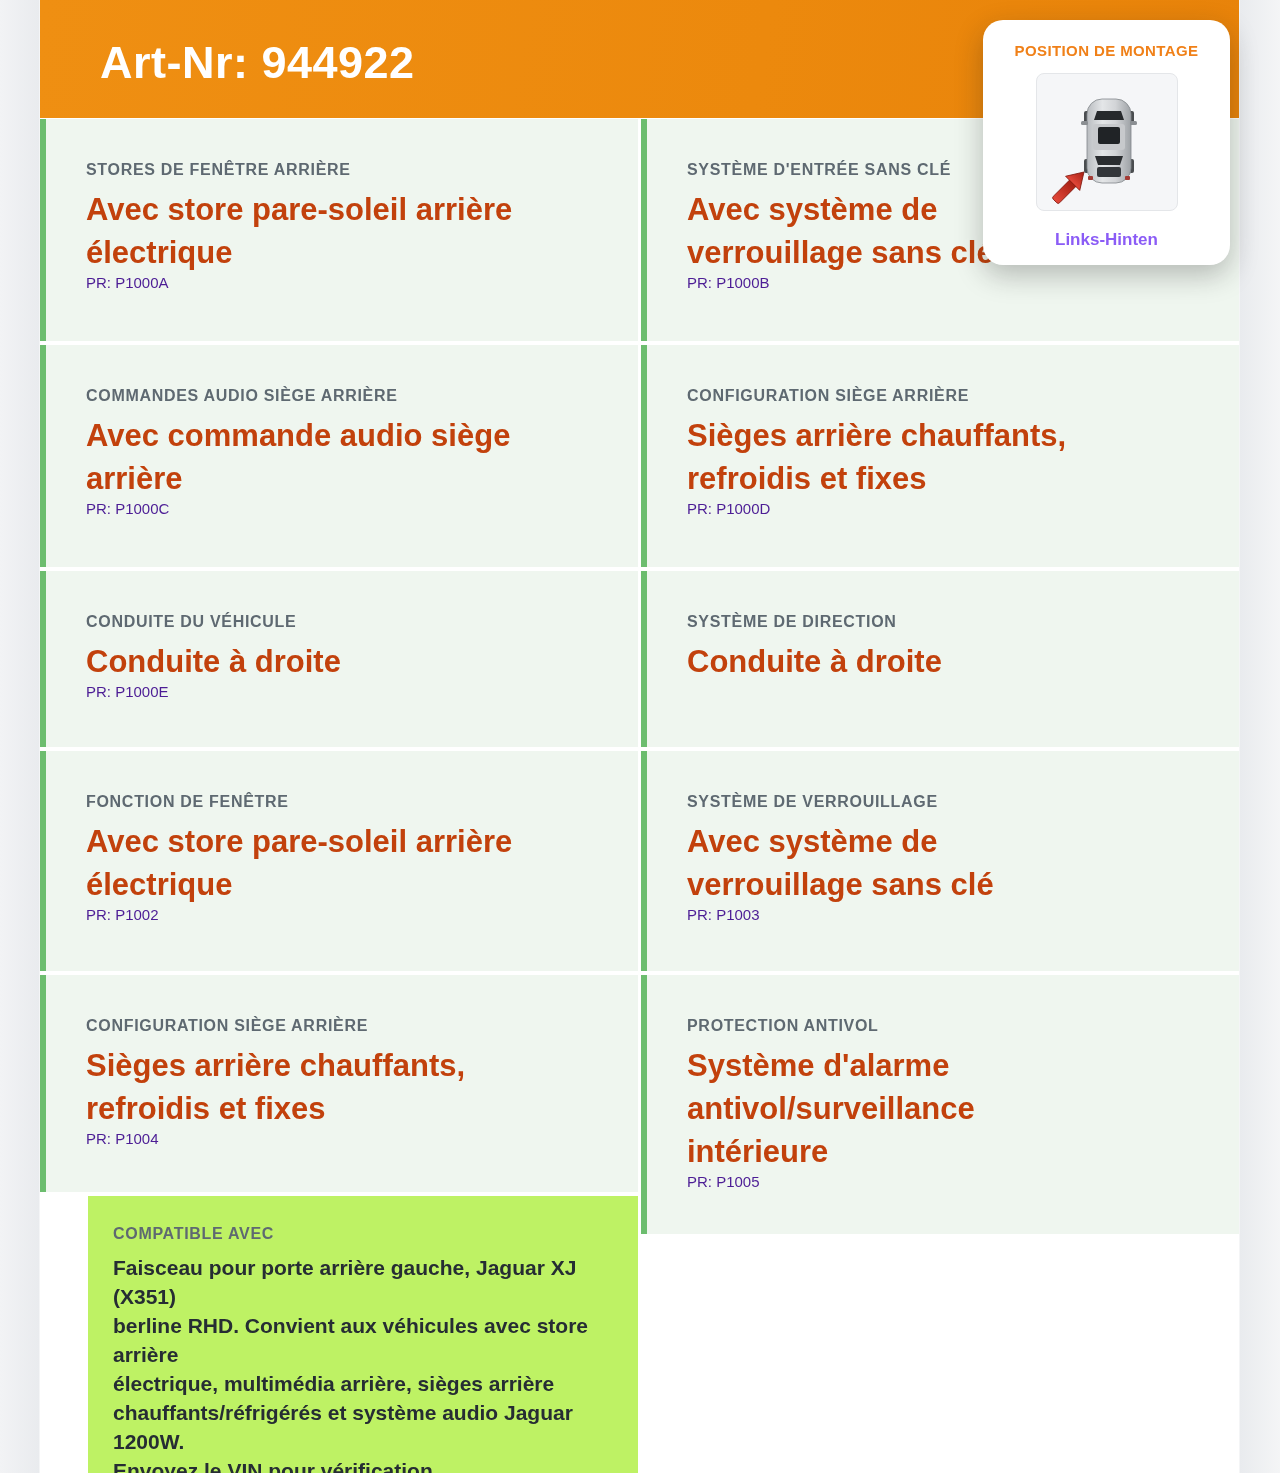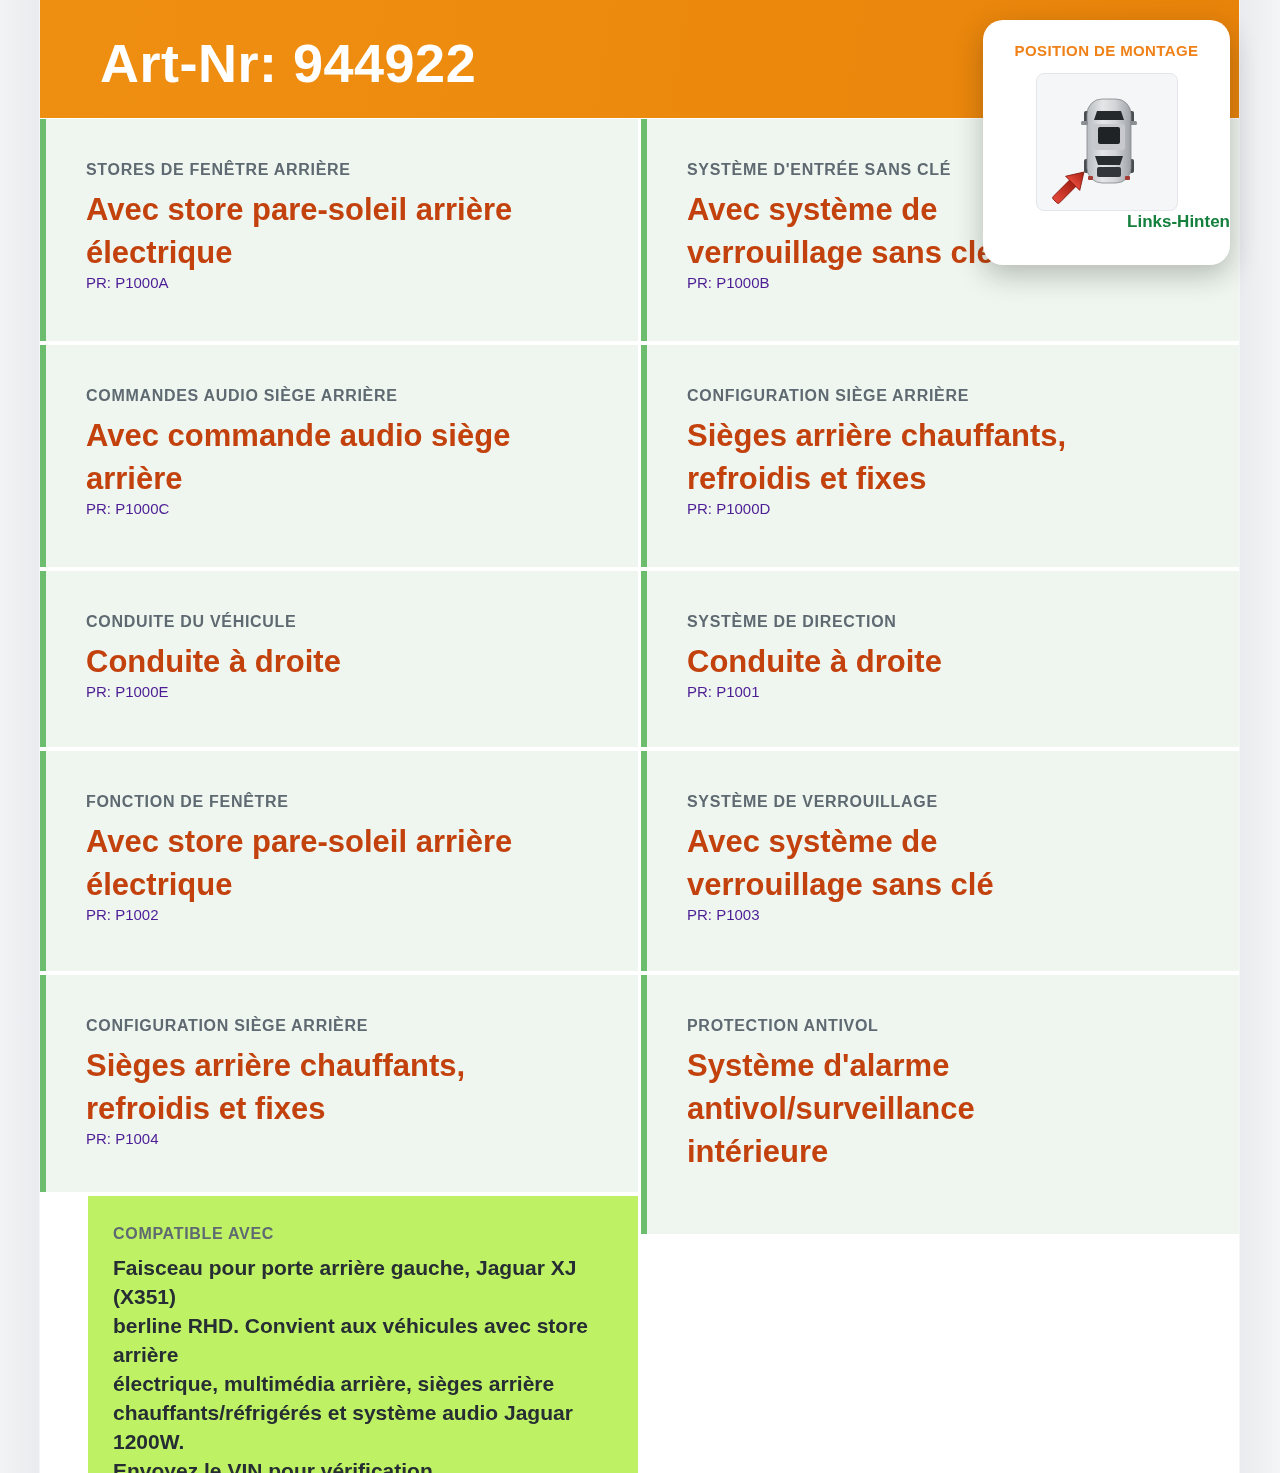--- a/index.html
+++ b/index.html
@@ -3,21 +3,21 @@
 <meta charset="utf-8">
 <style>
   html,body{margin:0;padding:0;}
   body{font-family:"Liberation Sans","DejaVu Sans",sans-serif;}
   .page{position:relative;width:1280px;height:1473px;overflow:hidden;
     background:linear-gradient(90deg,#f2f3f5 0px,#e9ebee 39px,#ffffff 40px,#ffffff 1239px,#e9ebee 1240px,#f4f5f6 1280px);}
   .content{position:absolute;left:40px;top:0;width:1199px;}
 
   
   .banner{height:118px;background:linear-gradient(100deg,#ef8f12 0%,#ec890d 60%,#e8830a 100%);display:flex;align-items:center;}
-  .banner h1{margin:8px 0 0 60px;color:#ffffff;font-size:54px;font-weight:800;letter-spacing:.5px;}
+  .banner h1{margin:8px 0 0 60px;color:#ffffff;font-size:45px;font-weight:800;letter-spacing:.5px;}
 
   
   .columns{display:flex;gap:3px;padding-top:1px;background:#ffffff;}
   .col{flex:1;display:flex;flex-direction:column;gap:4px;background:#ffffff;}
   .opt-card{background:#eff6ef;border-left:6px solid #6cbd6e;box-sizing:border-box;
     padding:42px 38px 0 40px;}
   .h222{min-height:222px}.h176{min-height:176px}.h220{min-height:220px}
   .h217{min-height:217px}.h259{min-height:259px}
   .opt-label{font-size:16px;font-weight:700;letter-spacing:.7px;color:#5e6971;text-transform:uppercase;}
   .opt-title{margin:9px 0 0 0;font-size:31px;font-weight:700;line-height:43px;color:#c2410c;white-space:pre-line;}
@@ -31,21 +31,21 @@
   .footer{position:relative;margin-top:2px;height:86px;background:#20242a;display:flex;align-items:center;}
   .footer-text{margin-left:60px;color:#ffffff;font-size:23px;font-weight:700;letter-spacing:.5px;}
   .vin-doc{position:absolute;right:32px;top:3px;width:114px;height:78px;}
 
   
   .mounting-card{position:absolute;left:943px;top:20px;width:247px;height:245px;background:#ffffff;
     border-radius:20px;box-shadow:0 10px 28px rgba(30,30,30,.28);z-index:5;text-align:center;box-sizing:border-box;padding-top:22px;}
   .mounting-title{font-size:15px;font-weight:800;letter-spacing:.4px;color:#f08018;}
   .car-box{width:140px;height:136px;margin:14px auto 0 auto;background:#f5f6f8;border:1px solid #e4e6e9;border-radius:8px;
     display:flex;align-items:center;justify-content:center;}
-  .mounting-label{margin-top:1px;font-size:17px;font-weight:700;color:#15803d;text-align:right;}
+  .mounting-label{margin-top:19px;font-size:17px;font-weight:700;color:#8b5cf6;}
 </style>
 </head>
 <body>
 
 <div class="page">
   <div class="content">
 
     <header class="banner">
       <h1>Art-Nr: 944922</h1>
     </header>
@@ -100,33 +100,33 @@
         </section>
         <section class="opt-card h222">
           <div class="opt-label">CONFIGURATION SIÈGE ARRIÈRE</div>
           <h2 class="opt-title">Sièges arrière chauffants,
 refroidis et fixes</h2>
           <div class="opt-pr">PR: P1000D</div>
         </section>
         <section class="opt-card h176">
           <div class="opt-label">SYSTÈME DE DIRECTION</div>
           <h2 class="opt-title">Conduite à droite</h2>
-          <div class="opt-pr">PR: P1001</div>
         </section>
         <section class="opt-card h220">
           <div class="opt-label">SYSTÈME DE VERROUILLAGE</div>
           <h2 class="opt-title">Avec système de
 verrouillage sans clé</h2>
           <div class="opt-pr">PR: P1003</div>
         </section>
         <section class="opt-card h259">
           <div class="opt-label">PROTECTION ANTIVOL</div>
           <h2 class="opt-title">Système d'alarme
 antivol/surveillance
 intérieure</h2>
+          <div class="opt-pr">PR: P1005</div>
         </section>
       </div>
     </div>
 
     <footer class="footer">
 
       <svg class="vin-doc" viewBox="0 0 114 78" xmlns="http://www.w3.org/2000/svg">
         <rect x="1.5" y="1.5" width="111" height="75" fill="#eae7d9" stroke="#2b2b2b" stroke-width="3"></rect>
         <rect x="4" y="4" width="106" height="28" fill="#dde5cf" opacity="0.85"></rect>
         <rect x="4" y="32" width="106" height="20" fill="#e7e3d2" opacity="0.9"></rect>

